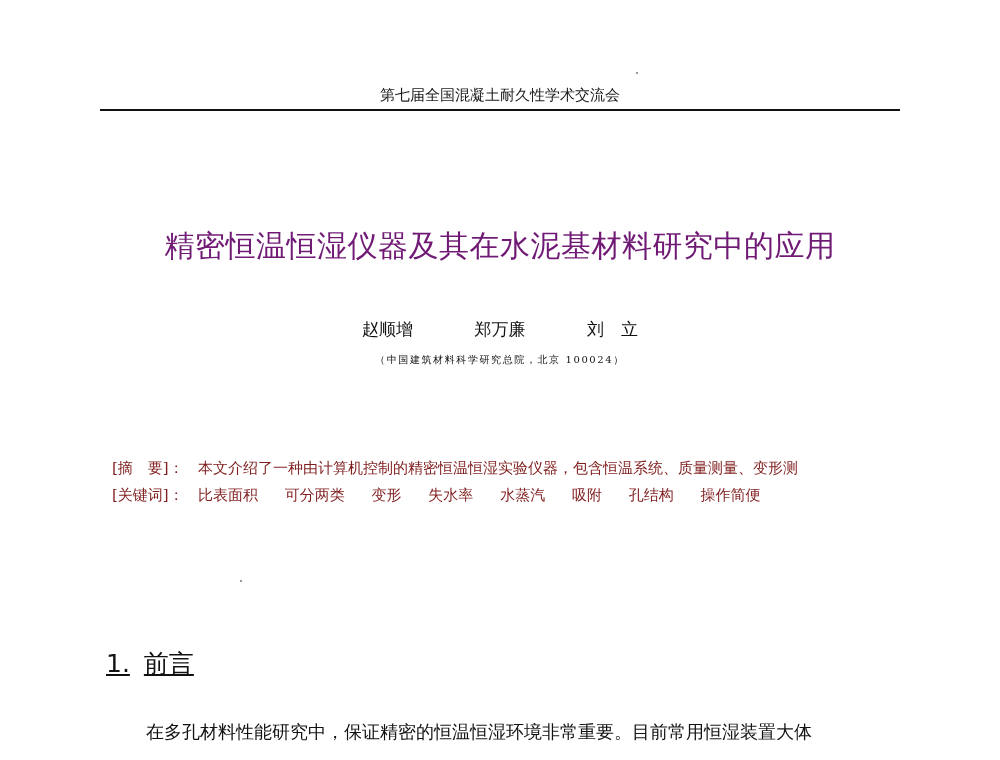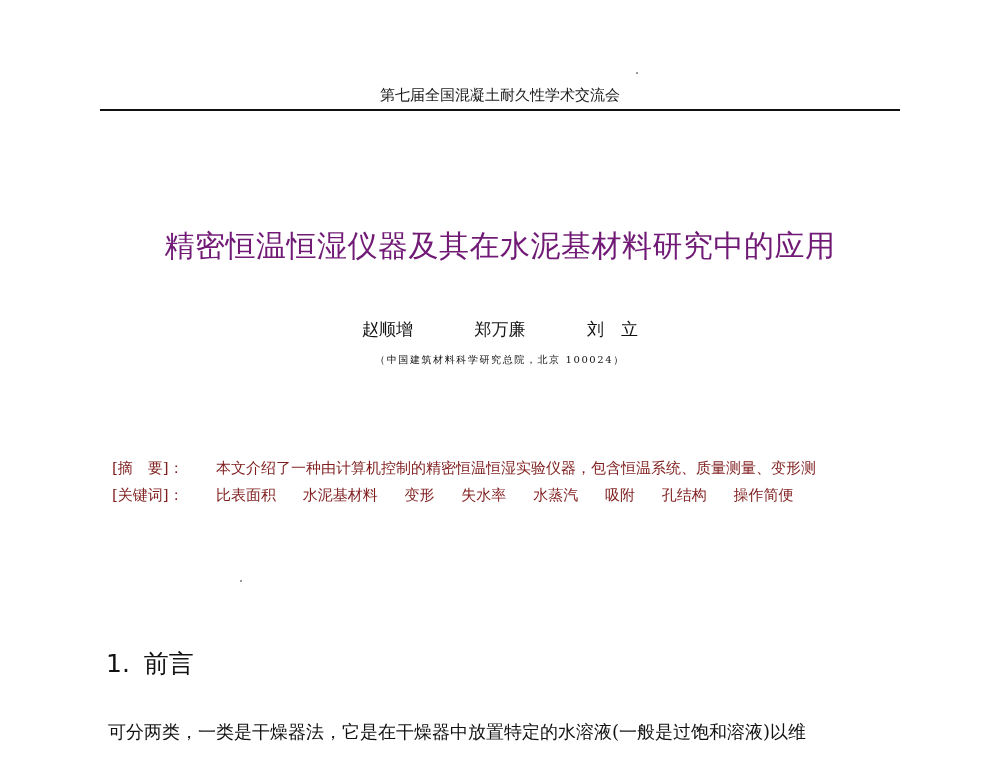--- a/index.html
+++ b/index.html
@@ -91,36 +91,37 @@
     }
     .abs-label {
       position: absolute;
       left: 0;
       top: 0;
       width: 90px;
       white-space: nowrap;
     }
     .abs-text {
       position: absolute;
-      left: 104px;
+      left: 86px;
       top: 0;
       width: 695px;
       overflow: hidden;
       white-space: nowrap;
     }
     .keywords .kw {
       margin-right: 22px;
     }
     .section-heading {
       position: absolute;
       left: 106px;
       top: 647px;
       font-family: "DejaVu Sans", "Liberation Sans", sans-serif;
       font-size: 25px;
       color: #111;
+      text-decoration: underline;
     }
     .section-heading .num {
       margin-right: 14px;
     }
     .para {
       position: absolute;
       left: 108px;
       top: 716px;
       width: 792px;
       font-size: 18px;
@@ -162,35 +163,36 @@
 
   <div class="abstract-block">
     <div class="abs-row">
       <span class="abs-label">[摘　要]：</span>
       <span class="abs-text">本文介绍了一种由计算机控制的精密恒温恒湿实验仪器，包含恒温系统、质量测量、变形测</span>
     </div>
     <div class="abs-row keywords">
       <span class="abs-label">[关键词]：</span>
       <span class="abs-text">
         <span class="kw">比表面积</span>
-        <span class="kw">水泥基材料</span>
+        <span class="kw">可分两类</span>
         <span class="kw">变形</span>
         <span class="kw">失水率</span>
         <span class="kw">水蒸汽</span>
         <span class="kw">吸附</span>
         <span class="kw">孔结构</span>
         <span class="kw">操作简便</span>
       </span>
     </div>
   </div>
 
   <div class="speck" style="left:240px; top:580px;"></div>
   <div class="speck" style="left:636px; top:72px;"></div>
 
   <div class="section-heading">
     <span class="num">1.</span><span>前言</span>
   </div>
 
   <div class="para">
+    <div class="line indent">在多孔材料性能研究中，保证精密的恒温恒湿环境非常重要。目前常用恒湿装置大体</div>
     <div class="line">可分两类，一类是干燥器法，它是在干燥器中放置特定的水溶液(一般是过饱和溶液)以维</div>
   </div>
 
 </div>
 
 </body></html>

